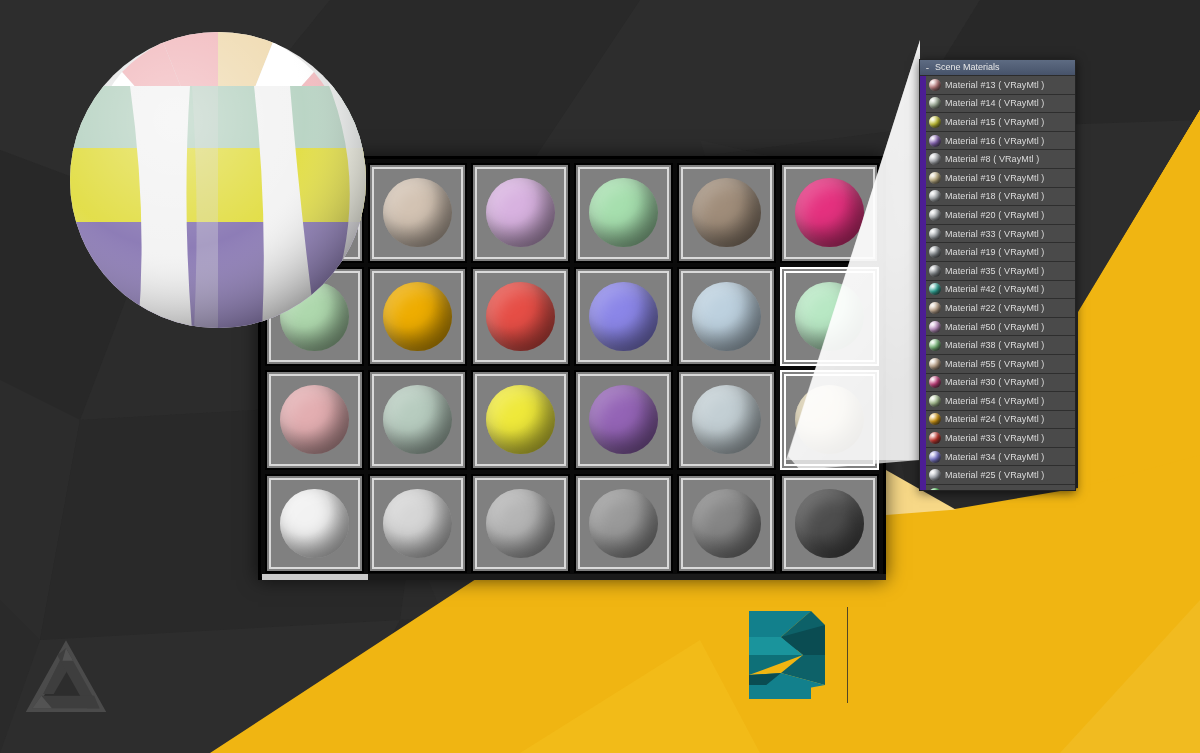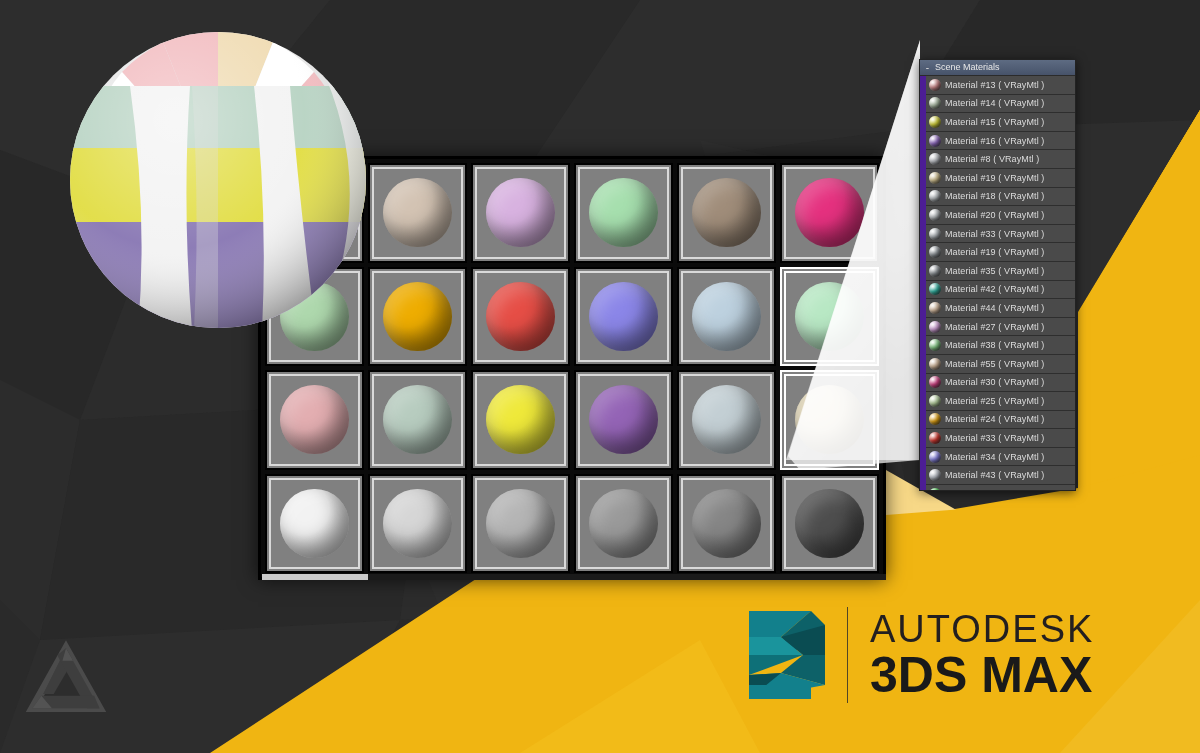--- a/index.html
+++ b/index.html
@@ -413,57 +413,57 @@
         <div class="mat-row">
           <span class="mat-swatch" style="background: radial-gradient(circle at 32% 28%, rgb(255, 255, 255) 0%, rgb(154, 160, 165) 45%, rgba(0, 0, 0, 0.45) 100%);"></span>
           <span class="mat-label">Material #35  ( VRayMtl )</span>
         </div>
         <div class="mat-row">
           <span class="mat-swatch" style="background: radial-gradient(circle at 32% 28%, rgb(255, 255, 255) 0%, rgb(53, 192, 174) 45%, rgba(0, 0, 0, 0.45) 100%);"></span>
           <span class="mat-label">Material #42  ( VRayMtl )</span>
         </div>
         <div class="mat-row">
           <span class="mat-swatch" style="background: radial-gradient(circle at 32% 28%, rgb(255, 255, 255) 0%, rgb(227, 198, 169) 45%, rgba(0, 0, 0, 0.45) 100%);"></span>
-          <span class="mat-label">Material #44  ( VRayMtl )</span>
+          <span class="mat-label">Material #22  ( VRayMtl )</span>
         </div>
         <div class="mat-row">
           <span class="mat-swatch" style="background: radial-gradient(circle at 32% 28%, rgb(255, 255, 255) 0%, rgb(221, 168, 228) 45%, rgba(0, 0, 0, 0.45) 100%);"></span>
-          <span class="mat-label">Material #27  ( VRayMtl )</span>
+          <span class="mat-label">Material #50  ( VRayMtl )</span>
         </div>
         <div class="mat-row">
           <span class="mat-swatch" style="background: radial-gradient(circle at 32% 28%, rgb(255, 255, 255) 0%, rgb(142, 216, 143) 45%, rgba(0, 0, 0, 0.45) 100%);"></span>
           <span class="mat-label">Material #38  ( VRayMtl )</span>
         </div>
         <div class="mat-row">
           <span class="mat-swatch" style="background: radial-gradient(circle at 32% 28%, rgb(255, 255, 255) 0%, rgb(221, 190, 160) 45%, rgba(0, 0, 0, 0.45) 100%);"></span>
           <span class="mat-label">Material #55  ( VRayMtl )</span>
         </div>
         <div class="mat-row">
           <span class="mat-swatch" style="background: radial-gradient(circle at 32% 28%, rgb(255, 255, 255) 0%, rgb(224, 70, 141) 45%, rgba(0, 0, 0, 0.45) 100%);"></span>
           <span class="mat-label">Material #30  ( VRayMtl )</span>
         </div>
         <div class="mat-row">
           <span class="mat-swatch" style="background: radial-gradient(circle at 32% 28%, rgb(255, 255, 255) 0%, rgb(194, 223, 168) 45%, rgba(0, 0, 0, 0.45) 100%);"></span>
-          <span class="mat-label">Material #25  ( VRayMtl )</span>
+          <span class="mat-label">Material #54  ( VRayMtl )</span>
         </div>
         <div class="mat-row">
           <span class="mat-swatch" style="background: radial-gradient(circle at 32% 28%, rgb(255, 255, 255) 0%, rgb(240, 173, 20) 45%, rgba(0, 0, 0, 0.45) 100%);"></span>
           <span class="mat-label">Material #24  ( VRayMtl )</span>
         </div>
         <div class="mat-row">
           <span class="mat-swatch" style="background: radial-gradient(circle at 32% 28%, rgb(255, 255, 255) 0%, rgb(224, 59, 50) 45%, rgba(0, 0, 0, 0.45) 100%);"></span>
           <span class="mat-label">Material #33  ( VRayMtl )</span>
         </div>
         <div class="mat-row">
           <span class="mat-swatch" style="background: radial-gradient(circle at 32% 28%, rgb(255, 255, 255) 0%, rgb(143, 139, 239) 45%, rgba(0, 0, 0, 0.45) 100%);"></span>
           <span class="mat-label">Material #34  ( VRayMtl )</span>
         </div>
         <div class="mat-row">
           <span class="mat-swatch" style="background: radial-gradient(circle at 32% 28%, rgb(255, 255, 255) 0%, rgb(197, 203, 212) 45%, rgba(0, 0, 0, 0.45) 100%);"></span>
-          <span class="mat-label">Material #43  ( VRayMtl )</span>
+          <span class="mat-label">Material #25  ( VRayMtl )</span>
         </div>
         <div class="mat-row">
           <span class="mat-swatch" style="background: radial-gradient(circle at 32% 28%, rgb(255, 255, 255) 0%, rgb(47, 201, 58) 45%, rgba(0, 0, 0, 0.45) 100%);"></span>
           <span class="mat-label">Material #36  ( VRayMtl )</span>
         </div>
       </div>
   </div>
 
   <div class="watermark">
     <svg viewBox="0 0 100 100">
@@ -490,19 +490,15 @@
         <polygon points="16,34 48,34 70,52 16,52" fill="#1a949c"></polygon>
         <polygon points="48,34 92,22 92,52 70,52" fill="#0a4c52"></polygon>
         <polygon points="16,52 70,52 16,72" fill="#0e7078"></polygon>
         <polygon points="70,52 92,52 92,82 48,70" fill="#0d6168"></polygon>
         <polygon points="16,72 48,70 92,82 16,96" fill="#12808c"></polygon>
         <polygon points="16,72 48,70 16,96" fill="#0a4c52"></polygon>
         <polygon points="16,96 78,96 78,82 16,82" fill="#12808c"></polygon>
       </svg>
     </div>
     <div class="logo-rule"></div>
-    <div class="logo-text">
-      <div class="l1">AUTODESK</div>
-      <div class="l2">3DS MAX</div>
-    </div>
   </div>
 
 </div>
 
 </body></html>

